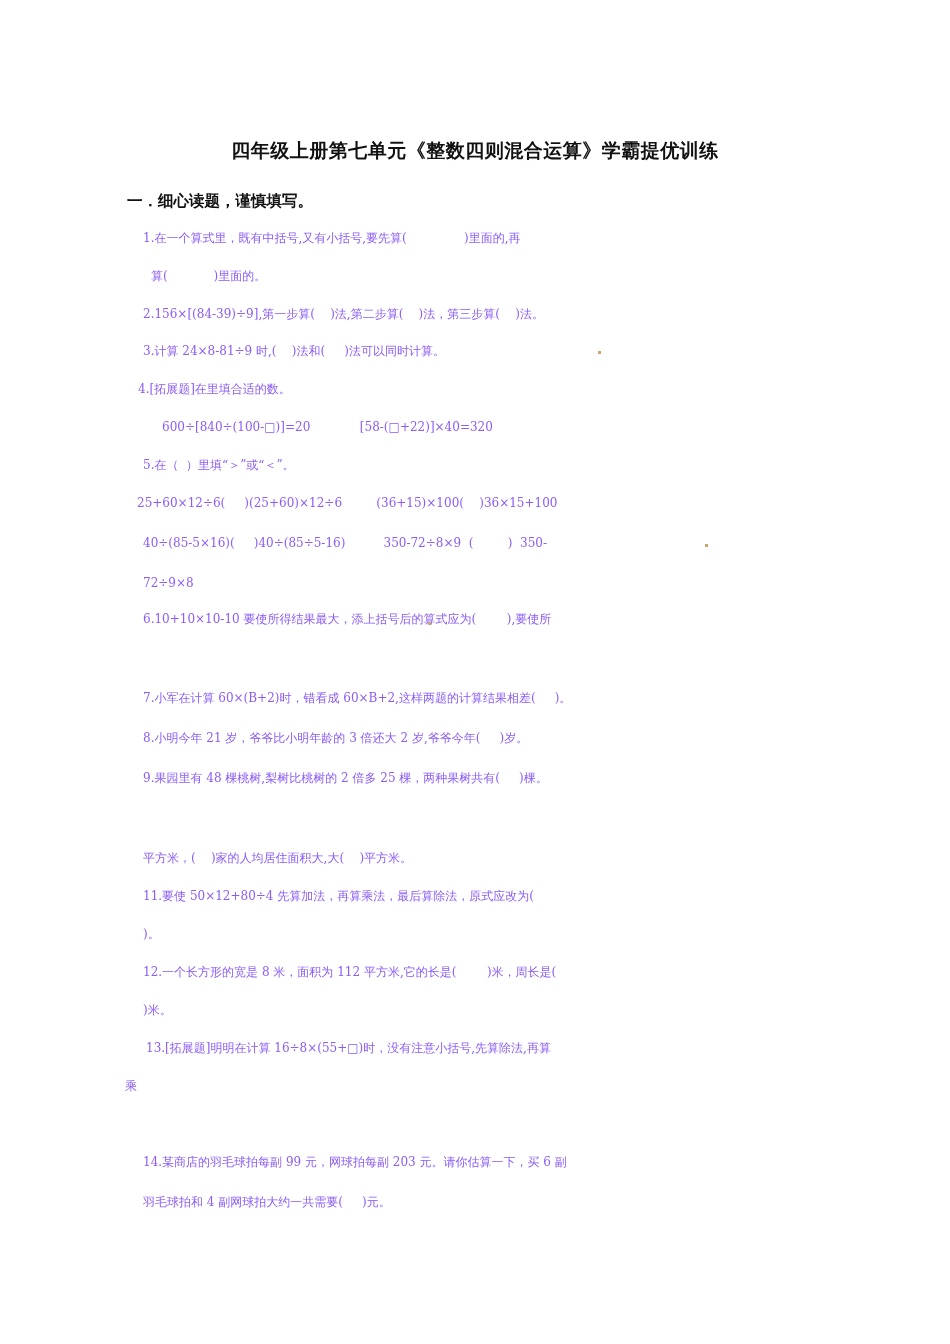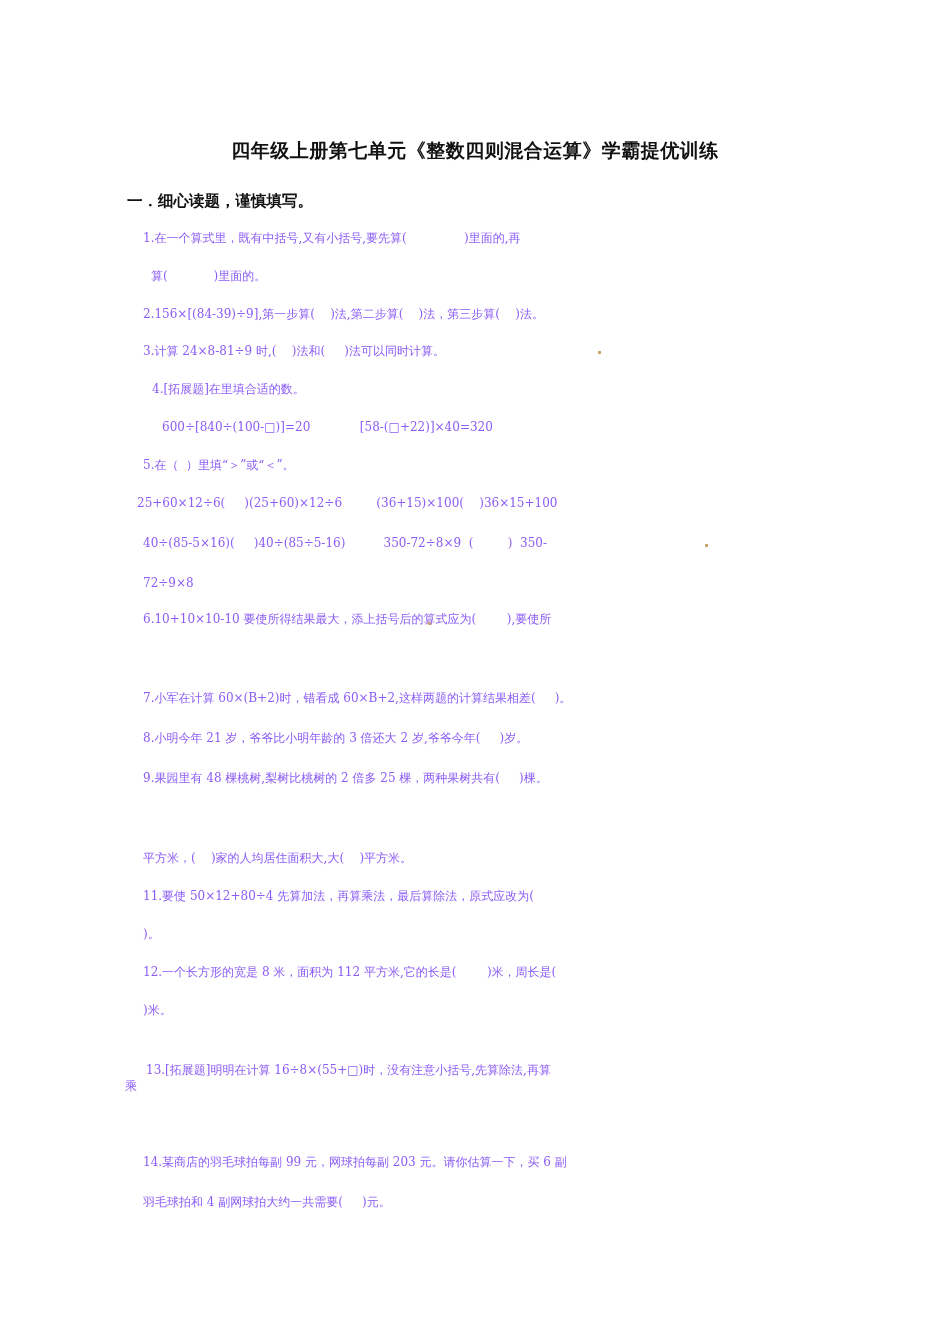--- a/index.html
+++ b/index.html
@@ -25,36 +25,36 @@
 <body>
 
 <div class="page">
   <div class="title">四年级上册第七单元《整数四则混合运算》学霸提优训练</div>
   <div class="section">一．细心读题，谨慎填写。</div>
 
   <div class="line" style="left:143px; top:228px;">1.在一个算式里，既有中括号,又有小括号,要先算(               )里面的,再</div>
   <div class="line" style="left:143px; top:266px;margin-left:8px;">算(            )里面的。</div>
   <div class="line" style="left:143px; top:304px;">2.156×[(84-39)÷9],第一步算(    )法,第二步算(    )法，第三步算(    )法。</div>
   <div class="line" style="left:143px; top:341px;">3.计算 24×8-81÷9 时,(    )法和(     )法可以同时计算。</div>
-  <div class="line" style="left:152px; top:379px;">4.[拓展题]在里填合适的数。</div>
+  <div class="line" style="left:138px; top:379px;">4.[拓展题]在里填合适的数。</div>
   <div class="line" style="left:162px; top:417px;">600÷[840÷(100-□)]=20             [58-(□+22)]×40=320</div>
   <div class="line" style="left:143px; top:455px;">5.在（  ）里填“＞”或“＜”。</div>
   <div class="line" style="left:137px; top:493px;">25+60×12÷6(     )(25+60)×12÷6         (36+15)×100(    )36×15+100</div>
   <div class="line" style="left:143px; top:533px;">40÷(85-5×16)(     )40÷(85÷5-16)          350-72÷8×9  (         )  350-</div>
   <div class="line" style="left:143px; top:573px;">72÷9×8</div>
   <div class="line" style="left:143px; top:609px;">6.10+10×10-10 要使所得结果最大，添上括号后的算式应为(        ),要使所</div>
   <div class="line" style="left:143px; top:688px;">7.小军在计算 60×(B+2)时，错看成 60×B+2,这样两题的计算结果相差(     )。</div>
   <div class="line" style="left:143px; top:728px;">8.小明今年 21 岁，爷爷比小明年龄的 3 倍还大 2 岁,爷爷今年(     )岁。</div>
   <div class="line" style="left:143px; top:768px;text-align:right;">9.果园里有 48 棵桃树,梨树比桃树的 2 倍多 25 棵，两种果树共有(     )棵。</div>
   <div class="line" style="left:143px; top:848px;">平方米，(    )家的人均居住面积大,大(    )平方米。</div>
   <div class="line" style="left:143px; top:886px;">11.要使 50×12+80÷4 先算加法，再算乘法，最后算除法，原式应改为(</div>
   <div class="line" style="left:143px; top:924px;">)。</div>
   <div class="line" style="left:143px; top:962px;">12.一个长方形的宽是 8 米，面积为 112 平方米,它的长是(        )米，周长是(</div>
   <div class="line" style="left:143px; top:1000px;">)米。</div>
-  <div class="line" style="left:146px; top:1060px;">13.[拓展题]明明在计算 16÷8×(55+□)时，没有注意小括号,先算除法,再算</div>
+  <div class="line" style="left:146px; top:1038px;">13.[拓展题]明明在计算 16÷8×(55+□)时，没有注意小括号,先算除法,再算</div>
   <div class="line" style="left:125px; top:1076px;">乘</div>
   <div class="line" style="left:143px; top:1152px;">14.某商店的羽毛球拍每副 99 元，网球拍每副 203 元。请你估算一下，买 6 副</div>
   <div class="line" style="left:143px; top:1192px;">羽毛球拍和 4 副网球拍大约一共需要(     )元。</div>
 
   <div class="dot" style="left:598px; top:351px;"></div>
   <div class="dot" style="left:705px; top:544px;"></div>
   <div class="dot" style="left:428px; top:622px;"></div>
 </div>
 
 </body></html>

